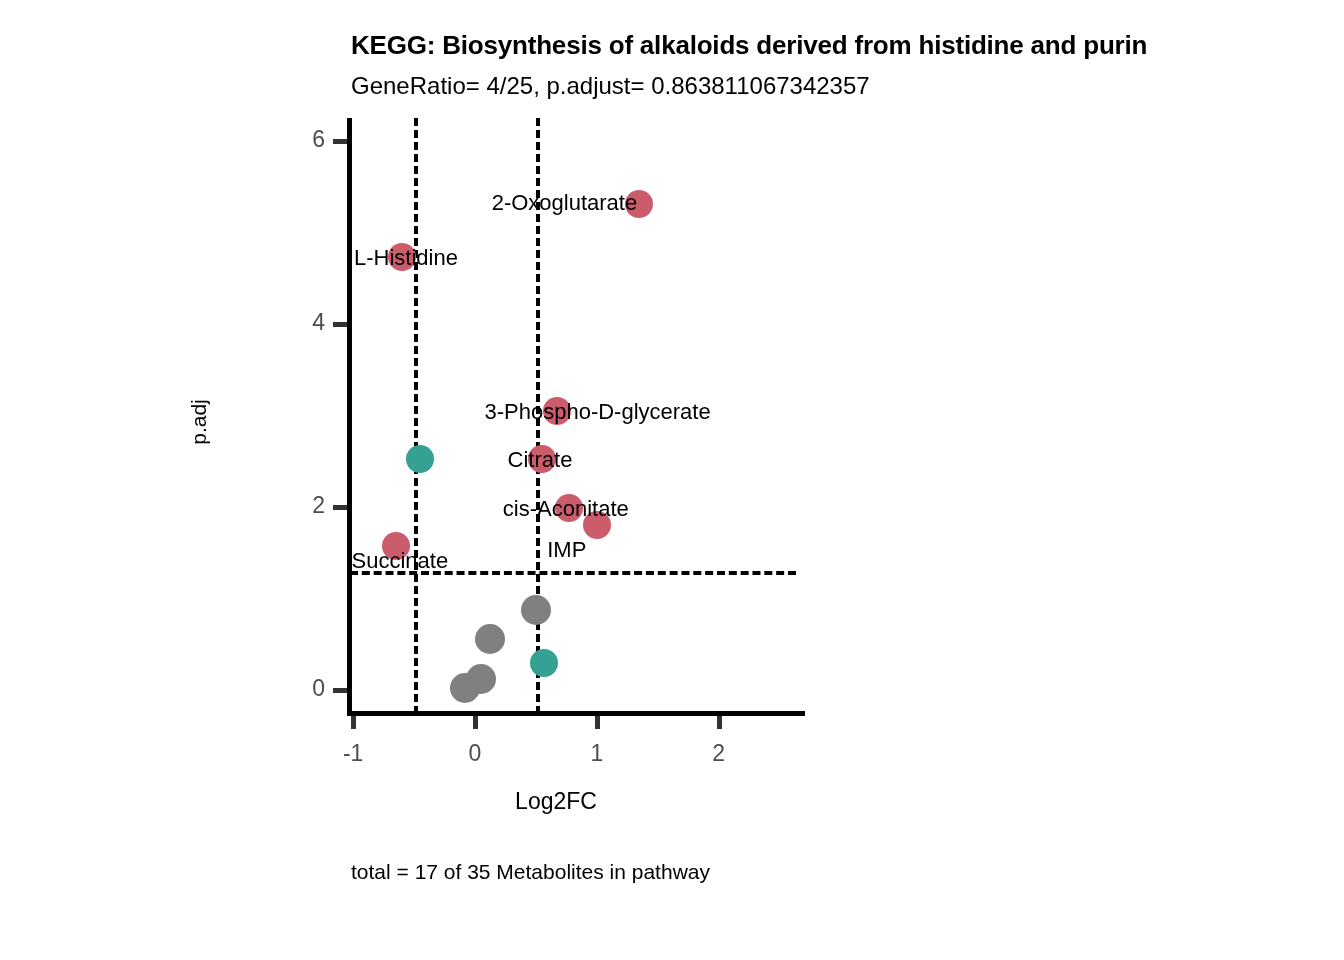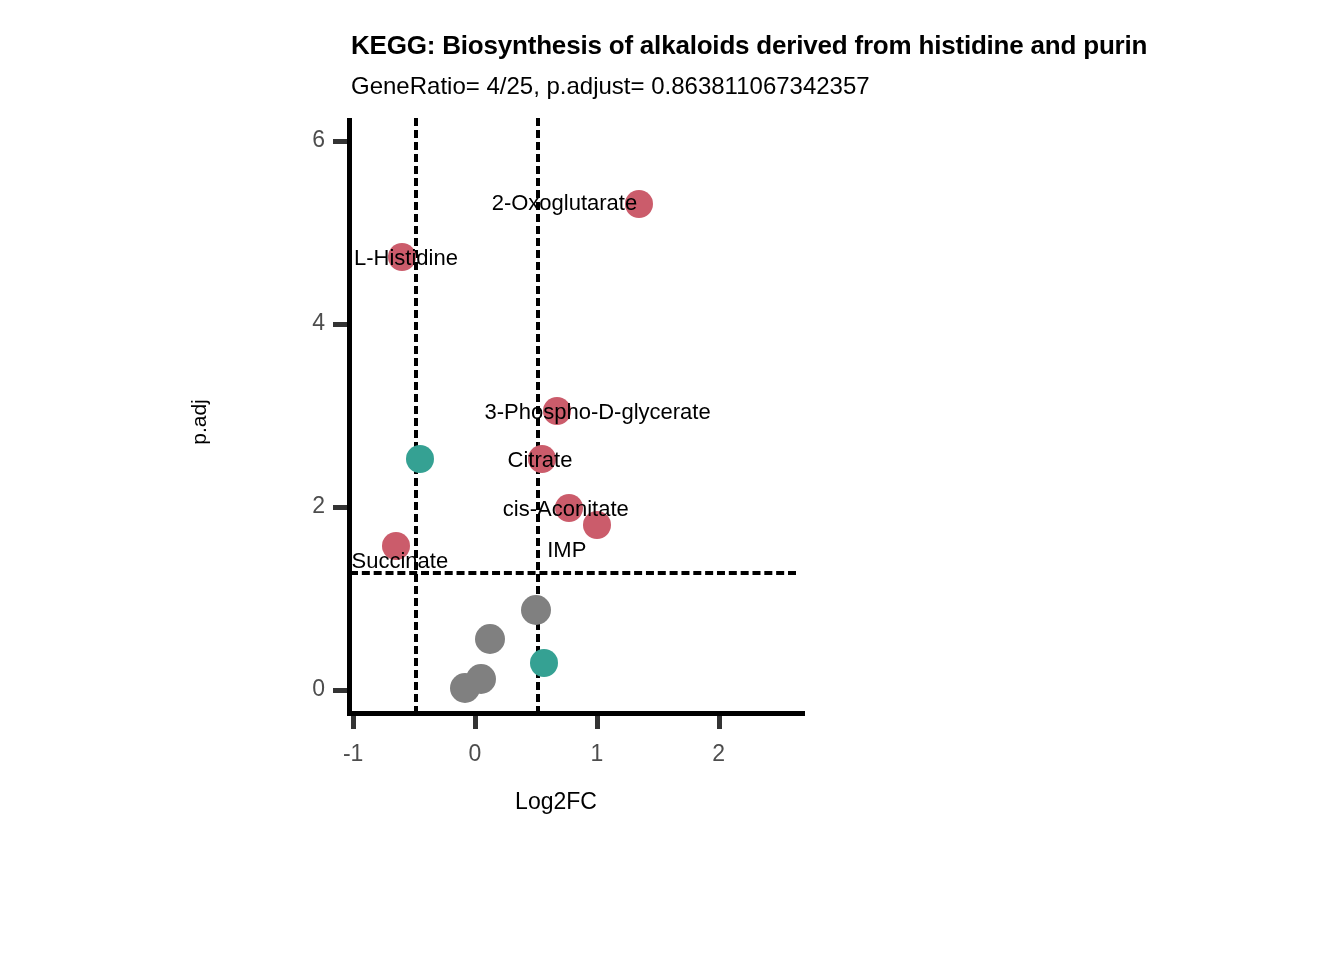--- a/index.html
+++ b/index.html
@@ -103,13 +103,14 @@
       <div class="ptlabel" style="left: 565.786px; top: 508.915px;">cis-Aconitate</div>
       <div class="ptlabel" style="left: 566.8px; top: 550px;">IMP</div>
       <div class="ptlabel" style="left: 399.83px; top: 561px;">Succinate</div>
     </div>
 
   <div id="x-axis-title">
     <span>Log2FC</span>
   </div>
   <div id="y-axis-title">p.adj</div>
 
+  <div id="plot-caption">total = 17 of 35 Metabolites in pathway</div>
 </div>
 
 </body></html>

